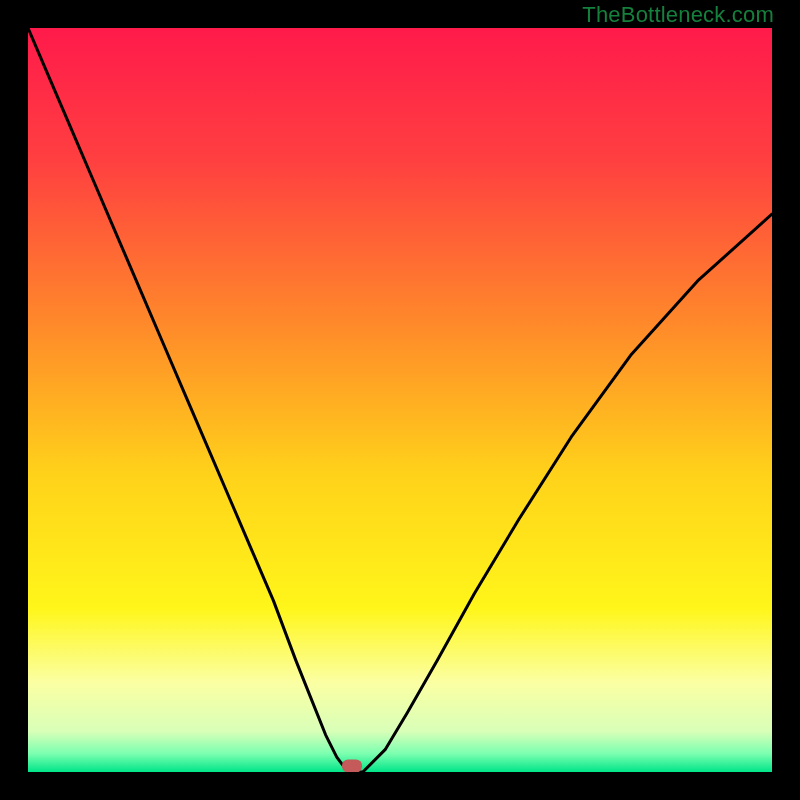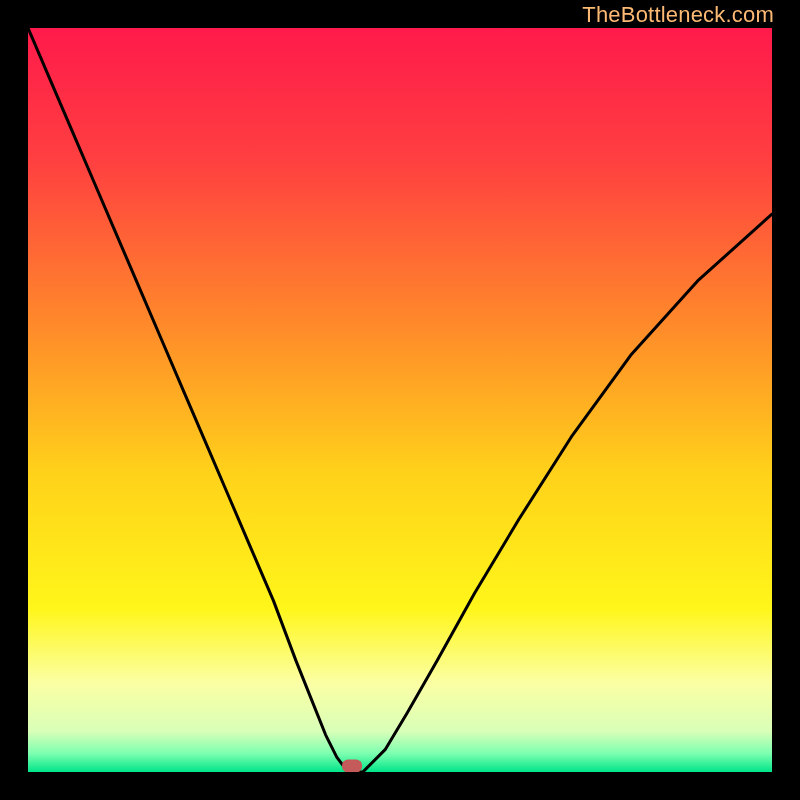--- a/index.html
+++ b/index.html
@@ -45,21 +45,21 @@
     position: absolute;
     width: 20px;
     height: 13px;
     border-radius: 6px;
     transform: translate(-50%, -50%);
   }
   .watermark {
     position: absolute;
     top: 2px;
     right: 26px;
-    color: #fdba74;
+    color: #15803d;
     font-size: 22px;
     font-weight: 500;
     letter-spacing: 0.2px;
   }
 </style>
 </head>
 <body>
 
 <div class="frame">
   <div class="watermark">TheBottleneck.com</div>

